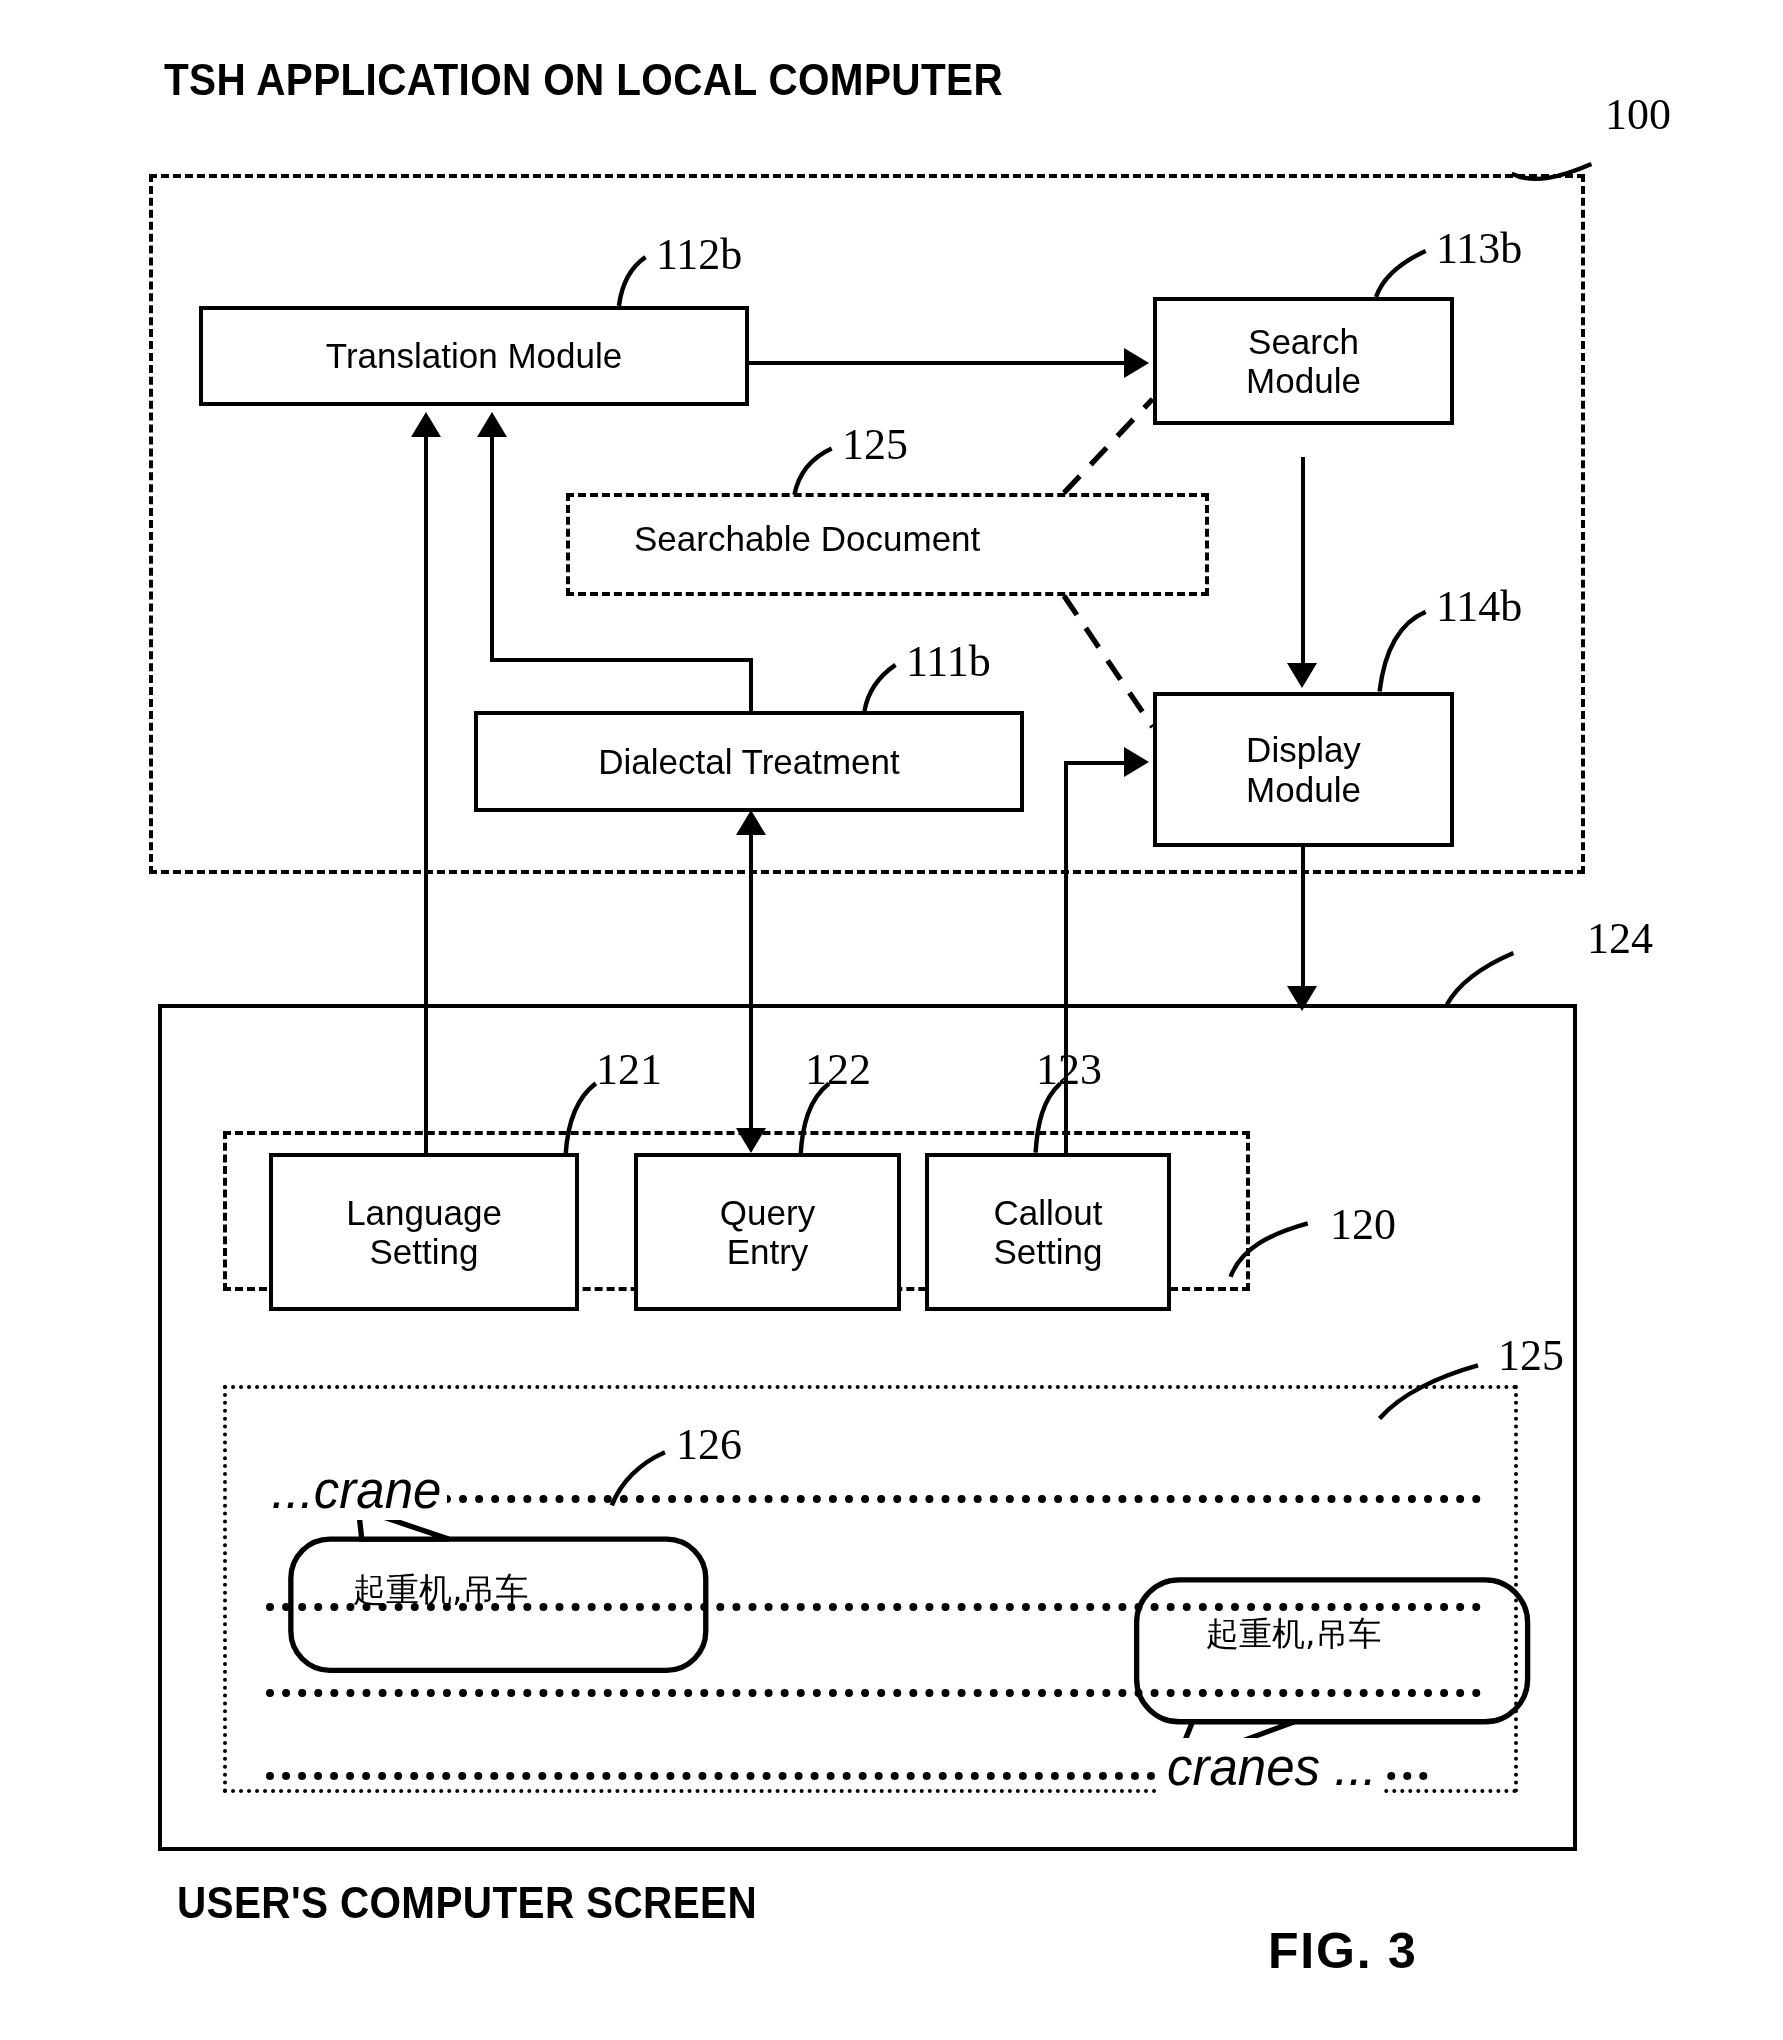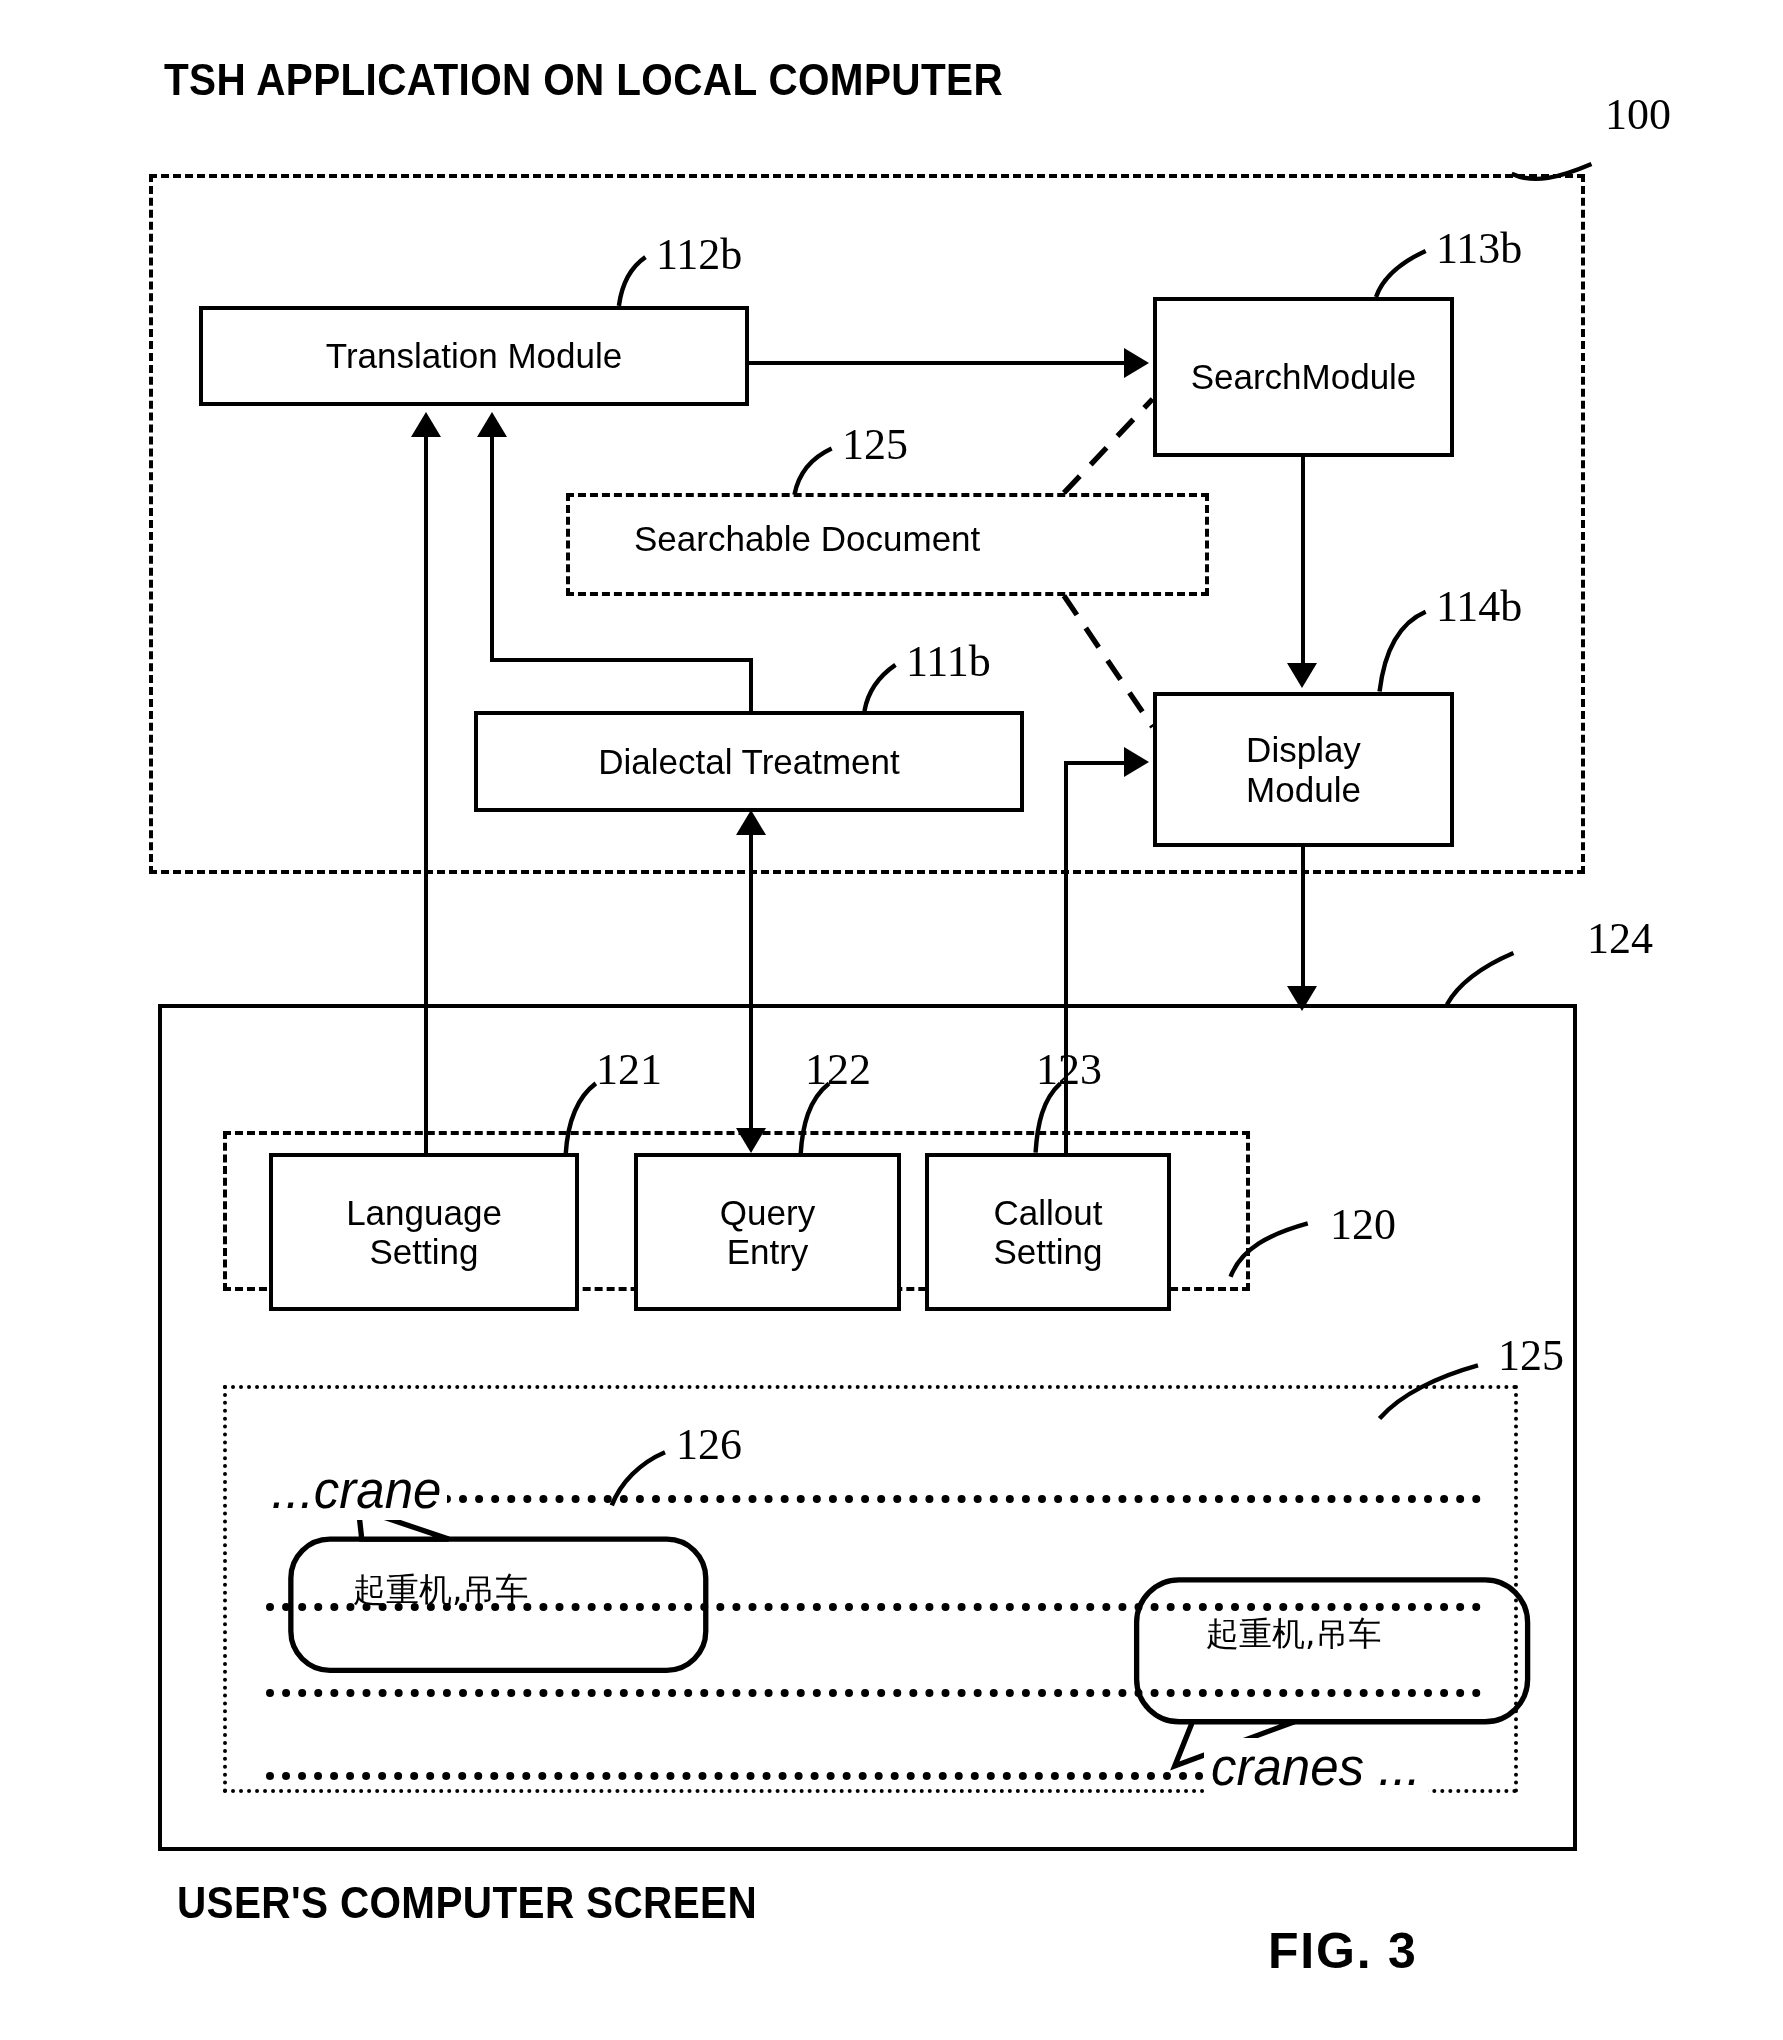--- a/index.html
+++ b/index.html
@@ -53,21 +53,21 @@
 <div class="t hdr" style="left:164px;top:55px;">TSH APPLICATION ON LOCAL COMPUTER</div>
 
 <div class="dbox" style="left:149px;top:174px;width:1436px;height:700px;"></div>
 <div class="t ref" style="left:1605px;top:89px;">100</div>
 
 <div class="box" style="left:199px;top:306px;width:550px;height:100px;">
   <span>Translation Module</span>
 </div>
 <div class="t ref" style="left:656px;top:229px;">112b</div>
 
-<div class="box" style="left:1153px;top:297px;width:301px;height:160px;flex-direction:row;">
+<div class="box" style="left:1153px;top:297px;width:301px;height:128px;flex-direction:column;">
   <span>Search</span>
   <span>Module</span>
 </div>
 <div class="t ref" style="left:1436px;top:223px;">113b</div>
 
 <div class="dbox" style="left:566px;top:493px;width:643px;height:103px;"></div>
 <div class="t" style="left:634px;top:519px;font-size:35px;">Searchable Document</div>
 <div class="t ref" style="left:842px;top:419px;">125</div>
 
 <div class="box" style="left:474px;top:711px;width:550px;height:101px;">
@@ -168,17 +168,17 @@
 <div class="dotline" style="left:266px;top:1689px;width:1215px;"></div>
 <div class="dotline" style="left:266px;top:1772px;width:1162px;"></div>
 
 <div class="t docword" style="left:266px;top:1461px;background:#fff;padding:0 5.3px;">...crane</div>
 <div class="t ref" style="left:676px;top:1419px;">126</div>
 
 <div class="t cjk" style="left:353px;top:1568px;">起重机,吊车</div>
 
 <div class="t cjk" style="left:1206px;top:1612px;">起重机,吊车</div>
 
-<div class="t docword" style="left:1160px;top:1738px;background:#fff;padding:0 7px;margin-left:44px;">cranes ...</div>
+<div class="t docword" style="left:1160px;top:1738px;background:#fff;padding:0 7px;">cranes ...</div>
 
 <div class="t hdr" style="left:177px;top:1878px;">USER'S COMPUTER SCREEN</div>
 <div class="t fig" style="left:1268px;top:1922px;">FIG. 3</div>
 
 
 </body></html>

